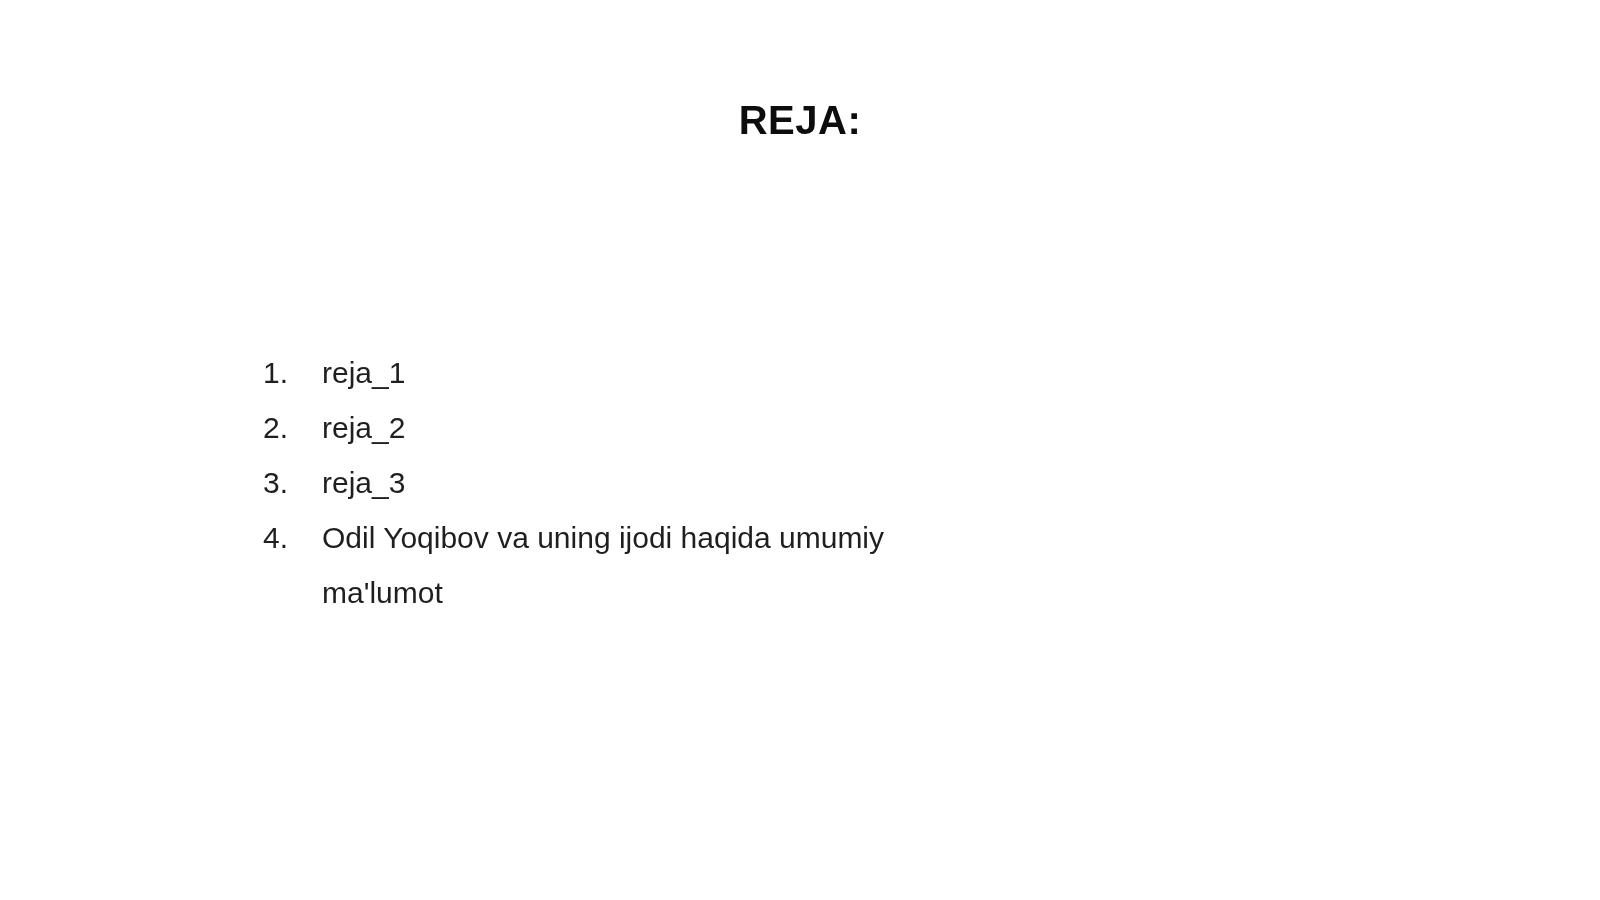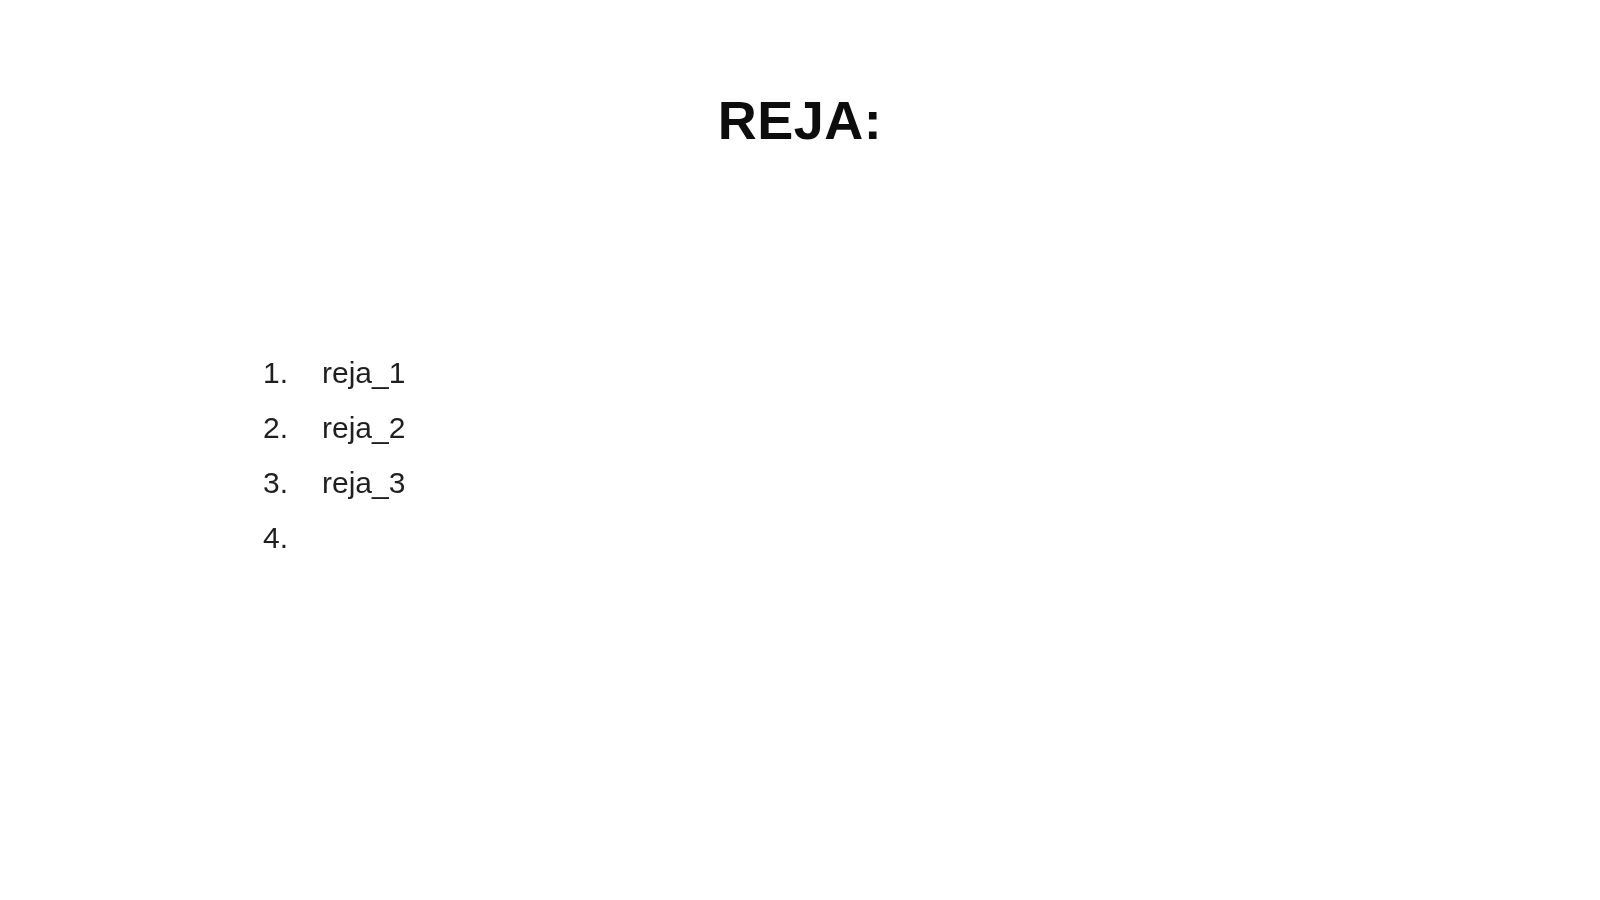--- a/index.html
+++ b/index.html
@@ -19,21 +19,21 @@
     inset: 0;
     background: #ffffff;
   }
   .slide-title {
     position: absolute;
     top: 90px;
     left: 0;
     width: 100%;
     margin: 0;
     text-align: center;
-    font-size: 54px;
+    font-size: 40px;
     line-height: 60px;
     font-weight: 700;
     letter-spacing: 0.5px;
     color: #0d0d0d;
   }
   .plan-list {
     position: absolute;
     left: 263px;
     top: 345px;
     width: 680px;
@@ -74,15 +74,16 @@
     <span class="txt">reja_2</span>
   </li>
 
   <li class="plan-item" style="color: rgb(31, 31, 31);">
     <span class="num">3.</span>
     <span class="txt">reja_3</span>
   </li>
 
   <li class="plan-item" style="color: rgb(31, 31, 31);">
     <span class="num">4.</span>
+    <span class="txt">Odil Yoqibov va uning ijodi haqida umumiy ma'lumot</span>
   </li>
 </ol>
 </div>
 
 </body></html>

